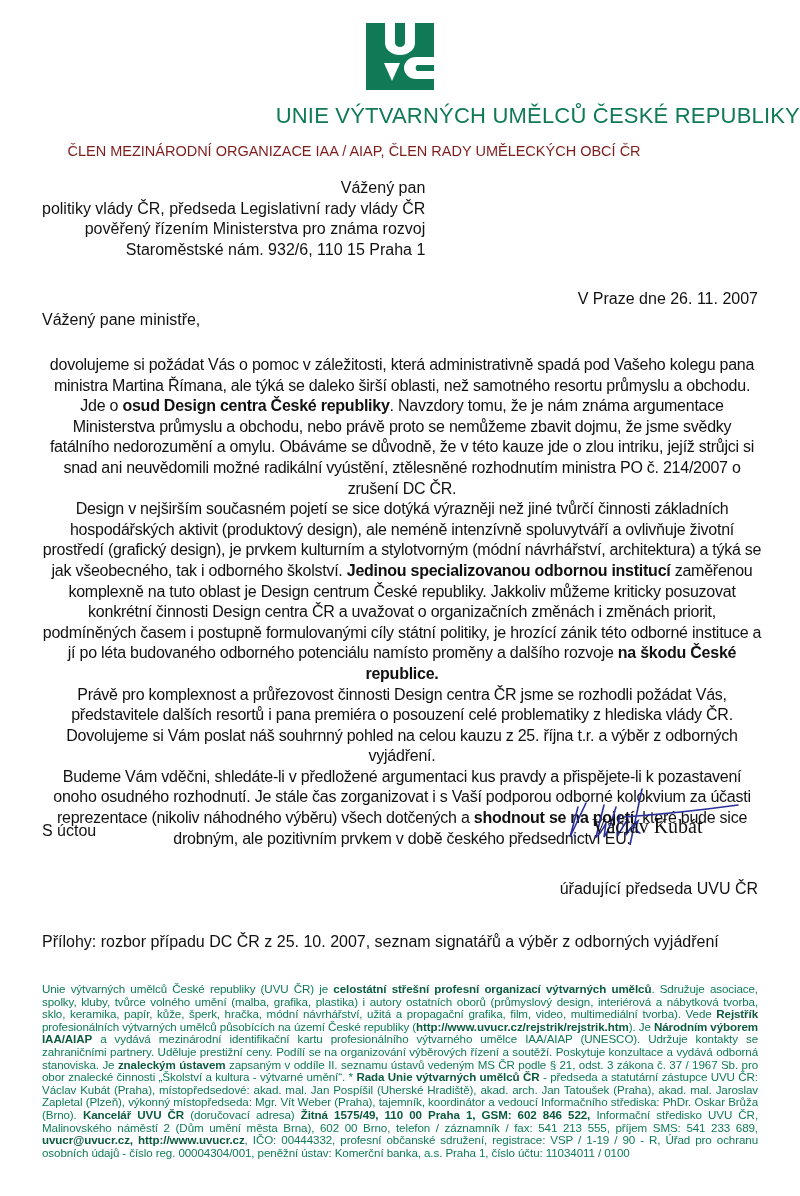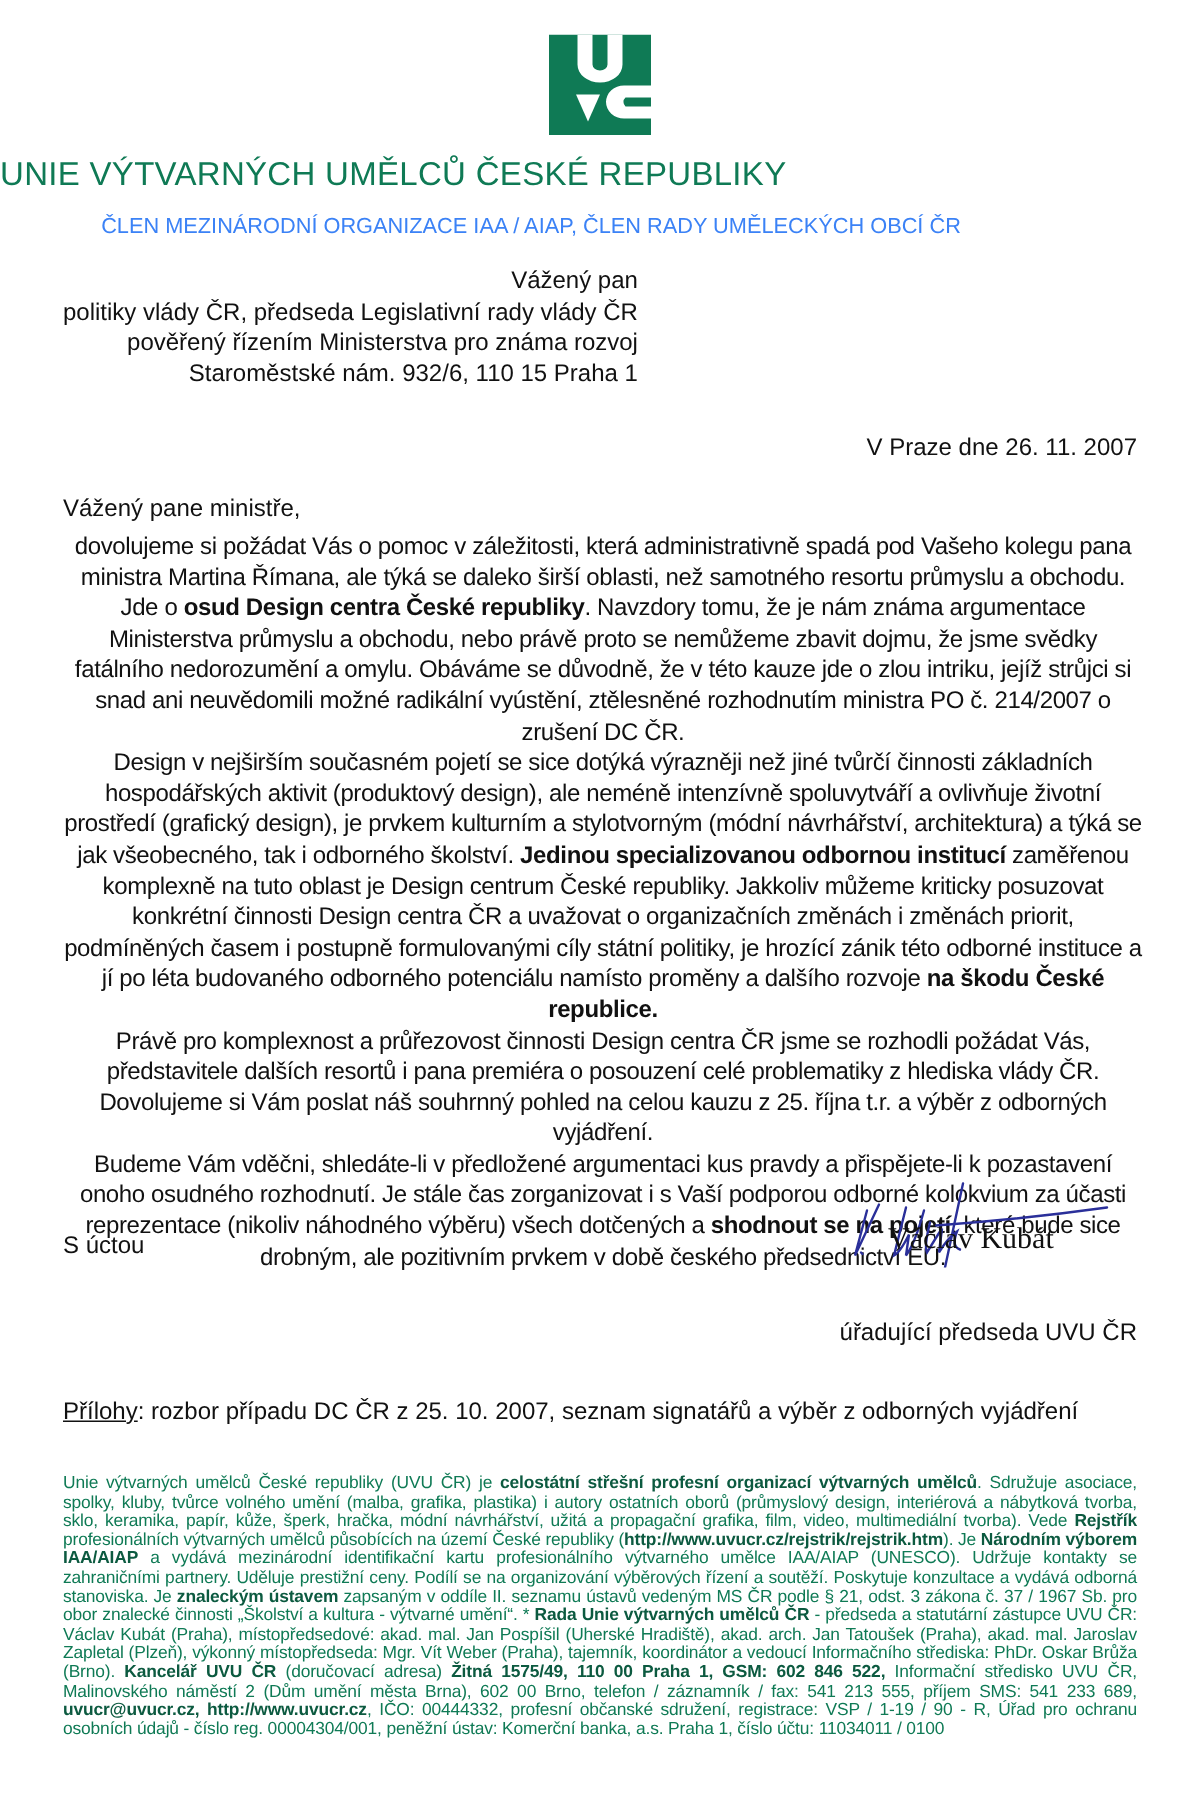--- a/index.html
+++ b/index.html
@@ -1,31 +1,31 @@
 <!DOCTYPE html>
 <html><head>
 <meta charset="utf-8">
 <style>
   html, body { margin: 0; padding: 0; background: #ffffff; }
   body { width: 800px; height: 1196px; position: relative; overflow: hidden; font-family: "Liberation Sans", sans-serif; color: #111; }
   .logo { position: absolute; left: 366px; top: 23px; width: 68px; height: 67px; }
-  .org-title { position: absolute; top: 103px; left: 0; width: 800px; text-align: left; font-size: 22px; color: #0f7a55; letter-spacing: 0.2px; }
-  .org-sub { position: absolute; top: 143px; left: 0; width: 708px; text-align: center; font-size: 14.5px; color: #3b82f6; }
+  .org-title { position: absolute; top: 103px; left: 0; width: 800px; text-align: right; font-size: 22px; color: #0f7a55; letter-spacing: 0.2px; }
+  .org-sub { position: absolute; top: 143px; left: 0; width: 708px; text-align: center; font-size: 14.5px; color: #7f1d1d; }
   .addressee { position: absolute; top: 178px; left: 42px; font-size: 16px; line-height: 20.5px; text-align: right; }
   .date { position: absolute; top: 290px; right: 42px; font-size: 16px; }
-  .salutation { position: absolute; top: 311px; left: 42px; font-size: 16px; margin-top: 20px; }
+  .salutation { position: absolute; top: 311px; left: 42px; font-size: 16px; }
   .body { position: absolute; top: 355px; left: 42px; width: 720px; font-size: 16px; line-height: 20.6px; letter-spacing: -0.25px; }
   .body p { margin: 0; text-align: center; }
   .body b { font-weight: bold; }
   .closing { position: absolute; top: 822px; left: 42px; font-size: 16px; }
   .signature { position: absolute; left: 560px; top: 785px; width: 180px; height: 60px; }
   .signer-name { position: absolute; top: 815px; left: 592px; font-size: 20px; font-family: Liberation Serif, serif; }
   .signer-role { position: absolute; top: 880px; right: 42px; font-size: 16px; }
   .attachments { position: absolute; top: 933px; left: 42px; font-size: 16px; }
-  .attachments .lbl { text-decoration: underline; }
+  .attachments .lbl { }
   .footer { position: absolute; top: 983px; left: 42px; width: 716px; font-size: 11.6px; line-height: 12.6px; color: #0f7a55; text-align: justify; letter-spacing: -0.1px; }
   .footer b { font-weight: bold; }
   .footer .dark { color: #0c5a40; }
 </style>
 </head>
 <body>
 
 <svg class="logo" viewBox="0 0 68 67">
   <rect x="0" y="0" width="68" height="67" fill="#0f7a55"></rect>
 

